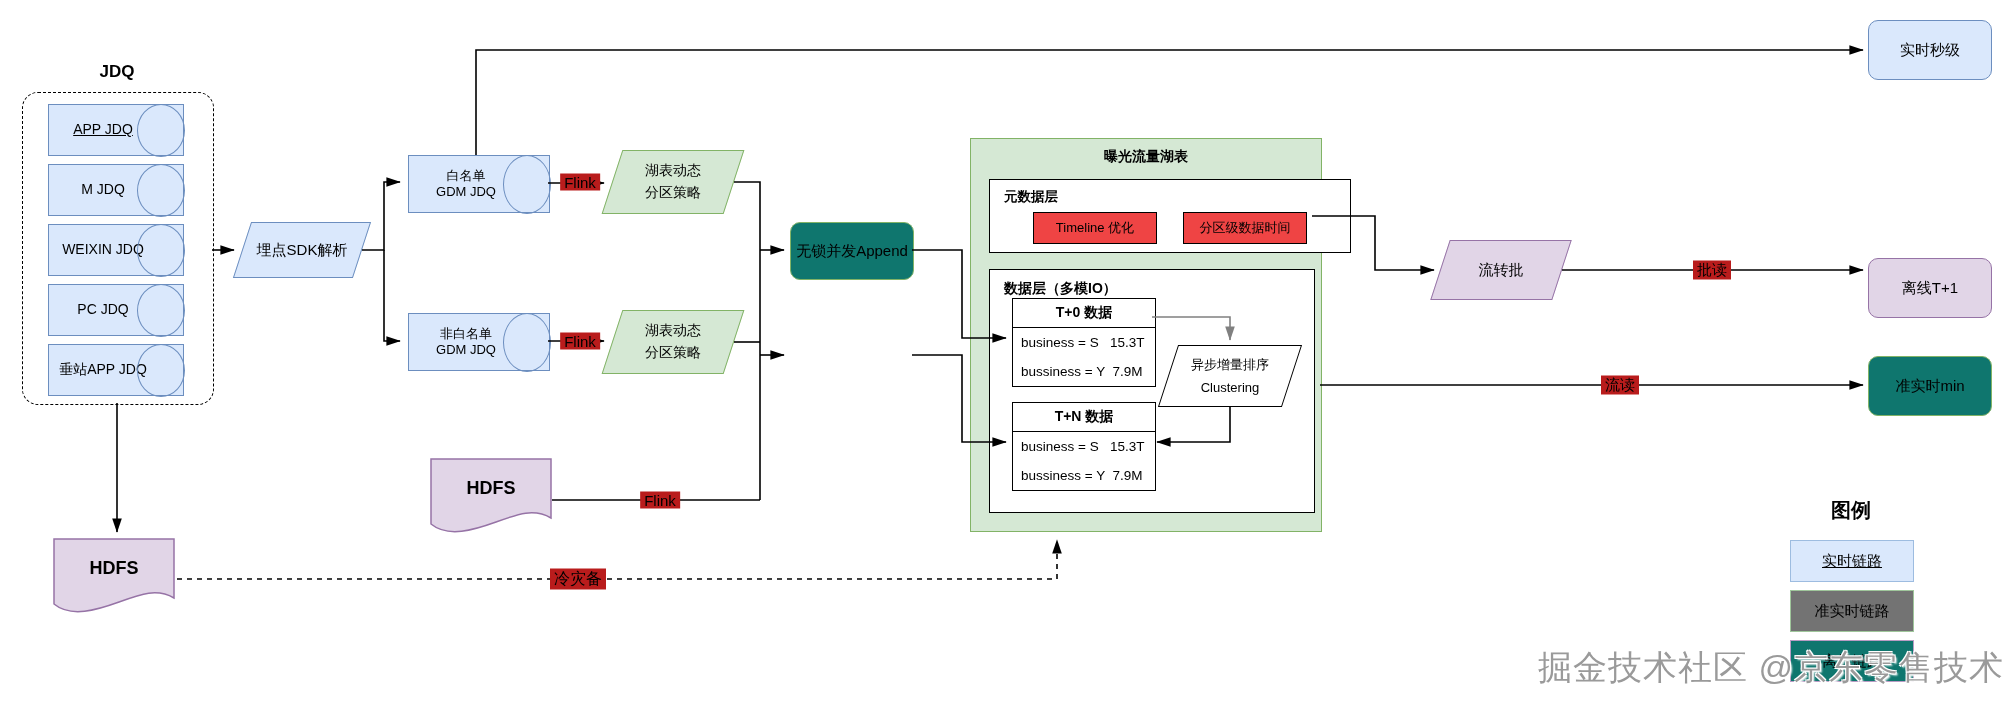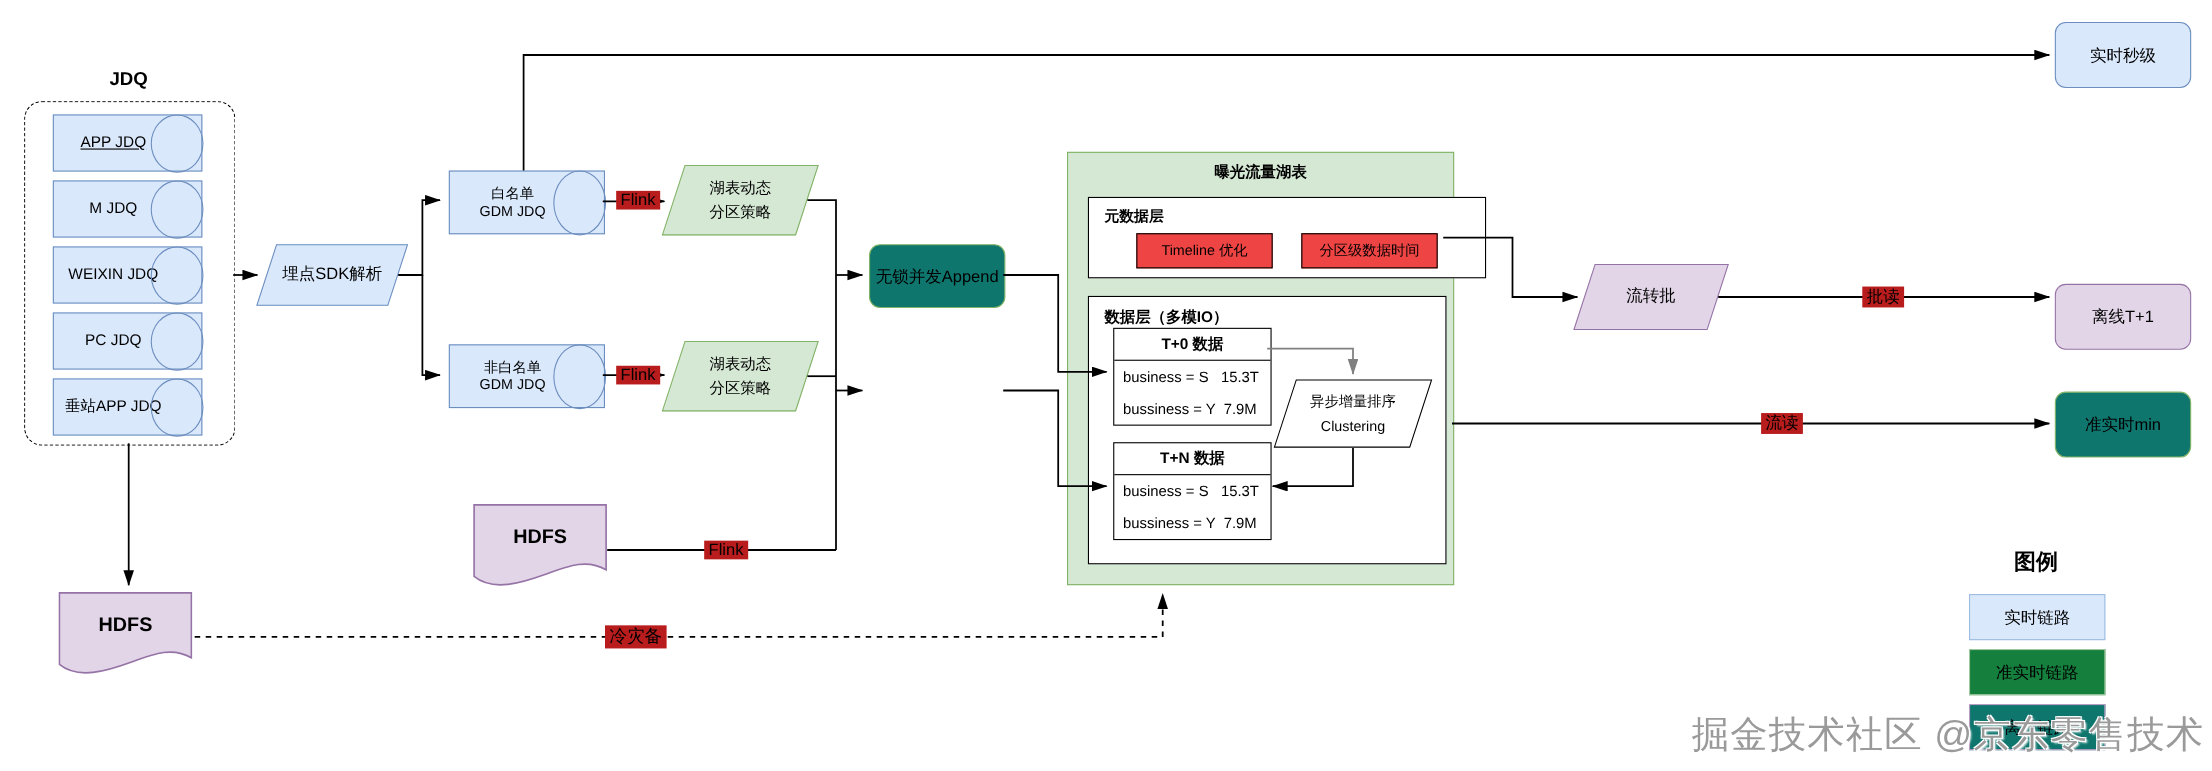--- a/index.html
+++ b/index.html
@@ -30,21 +30,21 @@
   .dtable .hdr{height:28px;border-bottom:1.5px solid #000;font-weight:bold;display:flex;
        align-items:center;justify-content:center;font-size:14px;}
   .dtable .trow{height:29px;display:flex;align-items:center;padding-left:8px;white-space:pre;}
   .doc-txt{position:absolute;left:0;right:0;top:20px;text-align:center;font-weight:bold;font-size:18px;}
   .elabel{position:absolute;background:#b91c1c;padding:0 4px;transform:translate(-50%,-50%);
        font-size:15px;z-index:11;white-space:nowrap;}
   .sec-label{font-weight:bold;font-size:13.5px;position:absolute;}
   .legend-item{width:122px;height:40px;display:flex;align-items:center;justify-content:center;
        font-size:15px;border:1px solid;}
   .lg-blue{background:#dae8fc;border-color:#9dbce0;}
-  .lg-green{background:#15803d;border-color:#9fc69b;}
+  .lg-green{background:#737373;border-color:#9fc69b;}
   .lg-purple{background:#0f766e;border-color:#b99cc4;text-align:center;}
   .watermark{position:absolute;left:1538px;top:645px;font-size:34px;color:#9a9a9a;z-index:20;
        letter-spacing:1px;white-space:nowrap;
        text-shadow:-1px -1px 0 #fff,1px -1px 0 #fff,-1px 1px 0 #fff,1px 1px 0 #fff,2px 2px 2px #fff;}
   svg.wires{position:absolute;inset:0;z-index:10;pointer-events:none;}
   .z1{z-index:1;}
 </style>
 </head>
 <body>
 
@@ -147,21 +147,21 @@
     <div class="doc-txt">HDFS</div>
   </div>
   <div class="abs z1" style="left:53px;top:538px;width:122px;height:80px;">
     <svg width="122" height="80" viewBox="0 0 122 80" preserveAspectRatio="none">
       <path d="M1 1 H121 V60 C 104 50 88 56 66 64 C 44 72 18 80 1 66 Z" fill="#e1d5e7" stroke="#9673a6" stroke-width="1.5"></path>
     </svg>
     <div class="doc-txt">HDFS</div>
   </div>
 
   <div class="abs" style="left:1790px;top:497px;width:122px;text-align:center;font-weight:bold;font-size:20px;">图例</div>
-  <div class="abs legend-item lg-blue" style="left:1790px;top:540px;">实时链路</div>
+  <div class="abs legend-item lg-blue" style="left:1790px;top:540px;text-decoration:underline;">实时链路</div>
   <div class="abs legend-item lg-green" style="left:1790px;top:590px;">准实时链路</div>
   <div class="abs legend-item lg-purple" style="left:1790px;top:640px;">离线链路</div>
 
   <svg class="wires" width="2011" height="701" viewBox="0 0 2011 701">
     <defs>
       <marker id="arr" markerWidth="10" markerHeight="8" refX="8.5" refY="3" orient="auto">
         <path d="M0,0 L9,3 L0,6 Z" fill="#000"></path>
       </marker>
       <marker id="arrGray" markerWidth="10" markerHeight="8" refX="8.5" refY="3" orient="auto">
         <path d="M0,0 L9,3 L0,6 Z" fill="#808080"></path>

